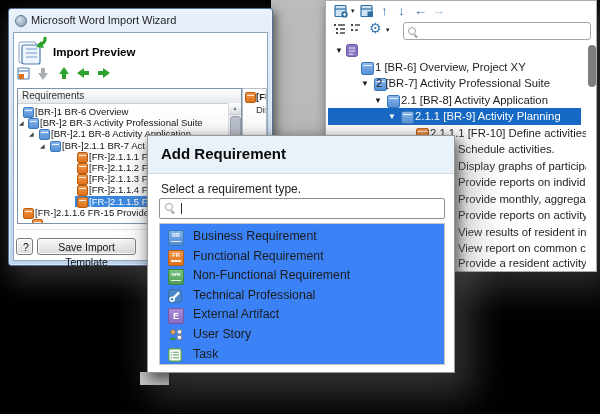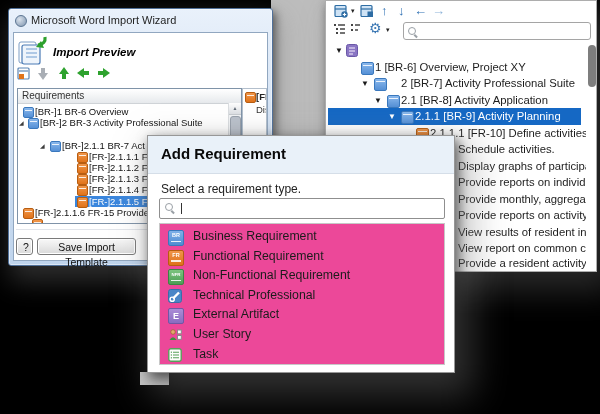--- a/index.html
+++ b/index.html
@@ -12,21 +12,21 @@
   #shadow-chip{left:140px;top:372px;width:29px;height:13px;background:#c9c9c9;z-index:1;}
 
   
   #wizard{left:8px;top:8px;width:263px;height:256px;z-index:2;border:1px solid #51719a;border-radius:3px;
     background:linear-gradient(180deg,#e9f1fb 0%,#d5e3f4 40%,#bfd4ec 100%);
     box-shadow:inset 0 0 0 1px rgba(255,255,255,.45), 5px 12px 26px 4px rgba(125,125,125,.35), 2px 4px 10px rgba(0,0,0,.65);}
   #wizard .title-icon{left:6px;top:6px;width:10px;height:10px;border-radius:50%;
     background:radial-gradient(circle at 35% 35%,#d9e2ec,#7d93ad);border:1px solid #5c7693;}
   #wizard .title-text{left:22px;top:5px;font-size:11px;color:#1e1e1e;white-space:nowrap;}
   #wz-client{left:4px;top:23px;right:4px;bottom:4px;background:#fff;border:1px solid #91a7c0;}
-  #ip-title{left:39px;top:13px;font-size:11.5px;font-weight:bold;color:#000;white-space:nowrap;font-style:italic;}
+  #ip-title{left:39px;top:13px;font-size:11.5px;font-weight:bold;color:#000;white-space:nowrap;}
 
   
   .barrow{position:absolute;width:13px;height:13px;}
   .barrow .tri{position:absolute;left:0;top:1px;width:0;height:0;
     border-top:5px solid transparent;border-bottom:5px solid transparent;border-right:7px solid #2ea22e;}
   .barrow .shaft{position:absolute;left:6px;top:4px;width:6px;height:4px;background:#2ea22e;}
   .barrow.grey .tri{border-right-color:#a9aeb5;} .barrow.grey .shaft{background:#a9aeb5;}
   .rot-up{transform:rotate(90deg);} .rot-right{transform:scaleX(-1);} .rot-down{transform:rotate(-90deg);}
 
   
@@ -81,21 +81,21 @@
   #p-thumb{left:262px;top:44px;width:8px;height:42px;background:#7e7e7e;border-radius:4px;}
 
   
   #dialog{left:147px;top:135px;width:308px;height:238px;background:#fff;border:1px solid #979797;z-index:5;box-sizing:border-box;
     box-shadow:10px 16px 34px 8px rgba(120,120,120,.4), 3px 5px 12px rgba(0,0,0,.7);}
   #dlg-header{left:0;top:0;right:0;height:37px;background:#e9f1f9;border-bottom:1px solid #d5dee8;}
   #dlg-title{left:13px;top:9px;font-size:15px;font-weight:bold;color:#090909;}
   #dlg-sub{left:13px;top:46px;font-size:12px;color:#222;}
   #dlg-search{left:11px;top:62px;width:284px;height:19px;border:1px solid #8f8f8f;border-radius:2px;background:#fff;}
   #dlg-caret{left:21px;top:4px;width:1px;height:11px;background:#333;}
-  #dlg-list{left:11px;top:87px;width:284px;height:140px;border:1px solid #c7c7c7;background:#ec4899;}
+  #dlg-list{left:11px;top:87px;width:284px;height:140px;border:1px solid #c7c7c7;background:#3b82f6;}
   .drow{position:absolute;left:0;right:0;height:20px;}
   .dico{position:absolute;left:8px;top:3px;width:14px;height:14px;border-radius:2px;}
   .dico .badge{display:block;text-align:center;font-size:5.5px;font-weight:bold;color:#fff;line-height:9px;letter-spacing:0;}
   .dico.small-badge .badge{font-size:4.4px;}
   .dico.br{background:linear-gradient(180deg,#7fb0e8,#4f8cd2);border:1px solid #3a78bd;}
   .dico.fr{background:linear-gradient(180deg,#f0964a,#df701a);border:1px solid #b85d10;}
   .dico.nfr{background:linear-gradient(180deg,#7cc47f,#4d9e55);border:1px solid #3c85442;border:1px solid #3c8544;}
   .dico.ea{background:linear-gradient(180deg,#ab8cd6,#8a6cc0);border:1px solid #7157a5;}
   .dico.letter::after{content:"";position:absolute;left:2px;right:2px;bottom:3px;height:1.5px;background:rgba(255,255,255,.85);}
   .drow .dtxt{position:absolute;left:33px;top:2px;font-size:12.3px;color:#1c1c1c;white-space:nowrap;}
@@ -156,20 +156,25 @@
         <div class="abs" id="wz-rows">
           <div class="wrow" style="top:3px;">
             <span class="tico br" style="left:5px;"></span>
             <span class="wtxt" style="left:17px;">[BR-]1 BR-6 Overview</span>
           </div>
           <div class="wrow" style="top:14.2px;">
             <span class="exp" style="left:1px;">◢</span>
             <span class="tico br" style="left:10px;"></span>
             <span class="wtxt" style="left:22px;">[BR-]2 BR-3 Activity Professional Suite</span>
           </div>
+          <div class="wrow" style="top:25.4px;">
+            <span class="exp" style="left:11px;">◢</span>
+            <span class="tico br" style="left:21px;"></span>
+            <span class="wtxt" style="left:33px;">[BR-]2.1 BR-8 Activity Application</span>
+          </div>
           <div class="wrow" style="top:36.6px;">
             <span class="exp" style="left:22px;">◢</span>
             <span class="tico br" style="left:32px;"></span>
             <span class="wtxt" style="left:44px;">[BR-]2.1.1 BR-7 Act</span>
           </div>
           <div class="wrow" style="top:47.8px;">
             <span class="tico fr" style="left:59px;"></span>
             <span class="wtxt" style="left:71px;">[FR-]2.1.1.1 FR-</span>
           </div>
           <div class="wrow" style="top:59px;">
@@ -261,21 +266,21 @@
         <line x1="3" y1="10" x2="7" y2="10" stroke="#e7e0f5" stroke-width="1.2"></line>
       </svg>
     </div>
     <div class="prow" style="top:57.5px;text-decoration:underline;">
       <span class="pico br" style="left:34px;"></span>
       <span class="ptxt" style="left:48px;">1 [BR-6] Overview, Project XY</span>
     </div>
     <div class="prow" style="top:74px;">
       <span class="exp" style="left:34px;">▼</span>
       <span class="pico br" style="left:47px;"></span>
-      <span class="ptxt" style="left:74px;">2 [BR-7] Activity Professional Suite</span>
+      <span class="ptxt" style="left:49px;">2 [BR-7] Activity Professional Suite</span>
     </div>
     <div class="prow" style="top:90.5px;">
       <span class="exp" style="left:47px;">▼</span>
       <span class="pico br" style="left:60px;"></span>
       <span class="ptxt" style="left:74px;">2.1 [BR-8] Activity Application</span>
     </div>
     <div class="prow sel" style="top:107px;">
       <span id="p-selected"></span>
       <span class="exp" style="left:61px;">▼</span>
       <span class="pico br" style="left:74px;"></span>

